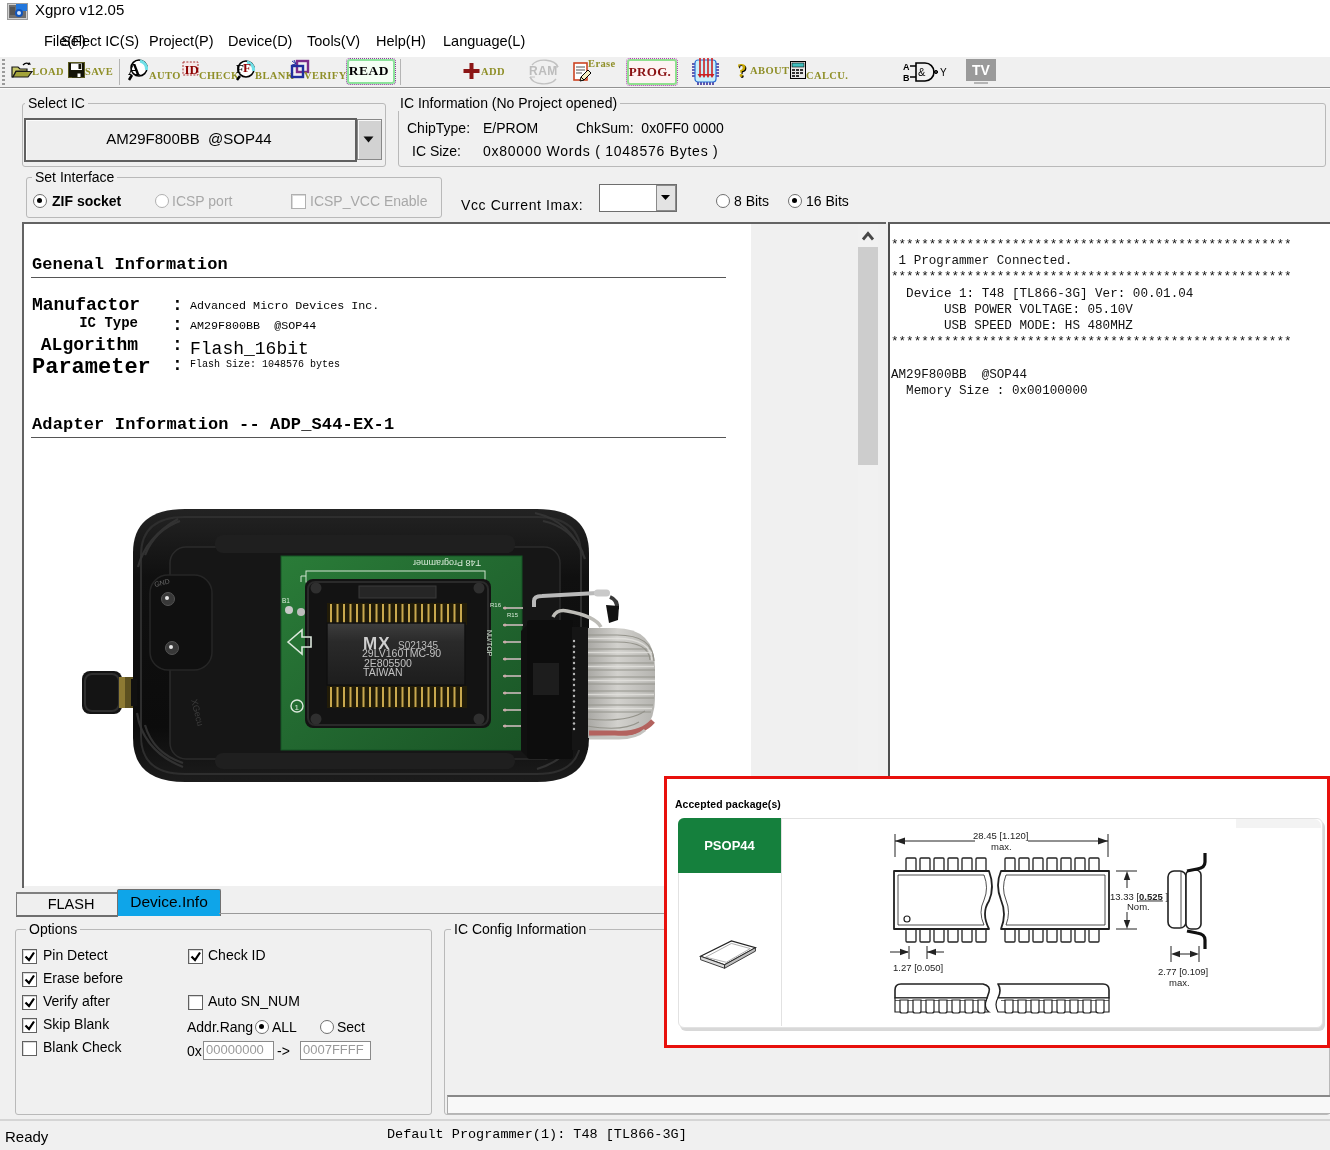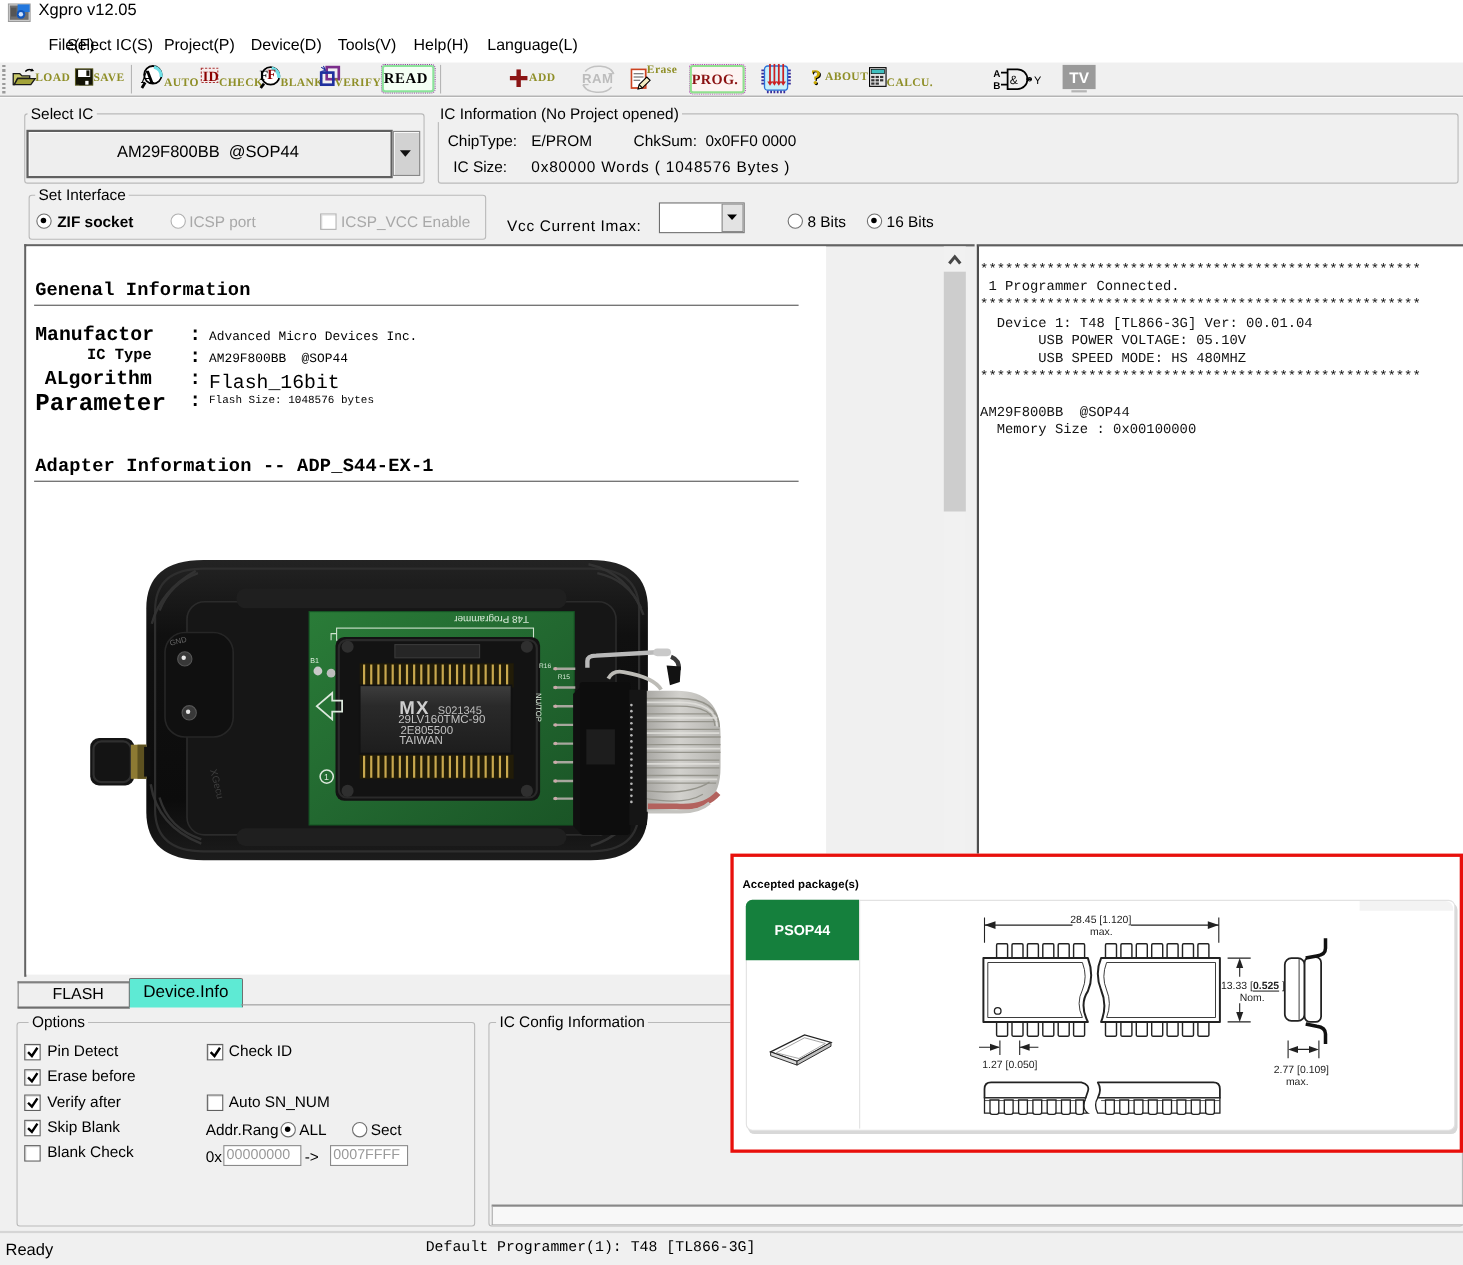--- a/index.html
+++ b/index.html
@@ -419,21 +419,21 @@
 *****************************************************
   Device 1: T48 [TL866-3G] Ver: 00.01.04
        USB POWER VOLTAGE: 05.10V
        USB SPEED MODE: HS 480MHZ
 *****************************************************
 
 AM29F800BB  @SOP44
   Memory Size : 0x00100000</div>
 
 <div class="abs" style="left:16px;top:892px;width:100px;height:21px;background:#efefef;border-top:2px solid #808080;border-left:1px solid #808080;border-right:1px solid #909090;border-bottom:2px solid #6e6e6e;font-size:14.5px;text-align:center;line-height:20px;text-indent:8px;">FLASH</div>
-<div class="abs" style="left:117px;top:889px;width:102px;height:26px;background:#5eead4;border:1px solid #707070;border-bottom:none;border-radius:2px 2px 0 0;font-size:15.5px;text-align:center;line-height:23px;">Device.Info</div>
+<div class="abs" style="left:117px;top:889px;width:102px;height:26px;background:#0ea5e9;border:1px solid #707070;border-bottom:none;border-radius:2px 2px 0 0;font-size:15.5px;text-align:center;line-height:23px;">Device.Info</div>
 <div class="abs" style="left:219px;top:913px;width:1105px;height:1px;background:#9a9a9a;"></div>
 
 <div class="grp" style="left:15px;top:929px;width:415px;height:184px;"></div>
 <div class="grplab" style="left:26px;top:921px;">Options</div>
 <div class="cb" style="left:22px;top:949px;">
     <svg width="13" height="13">
       <path d="M2.5 6.5 L6 10 L11 2.5" fill="none" stroke="#000" stroke-width="2.2"></path>
     </svg>
   </div>
 <div class="lbl" style="left:43px;top:947px;">Pin Detect</div>

